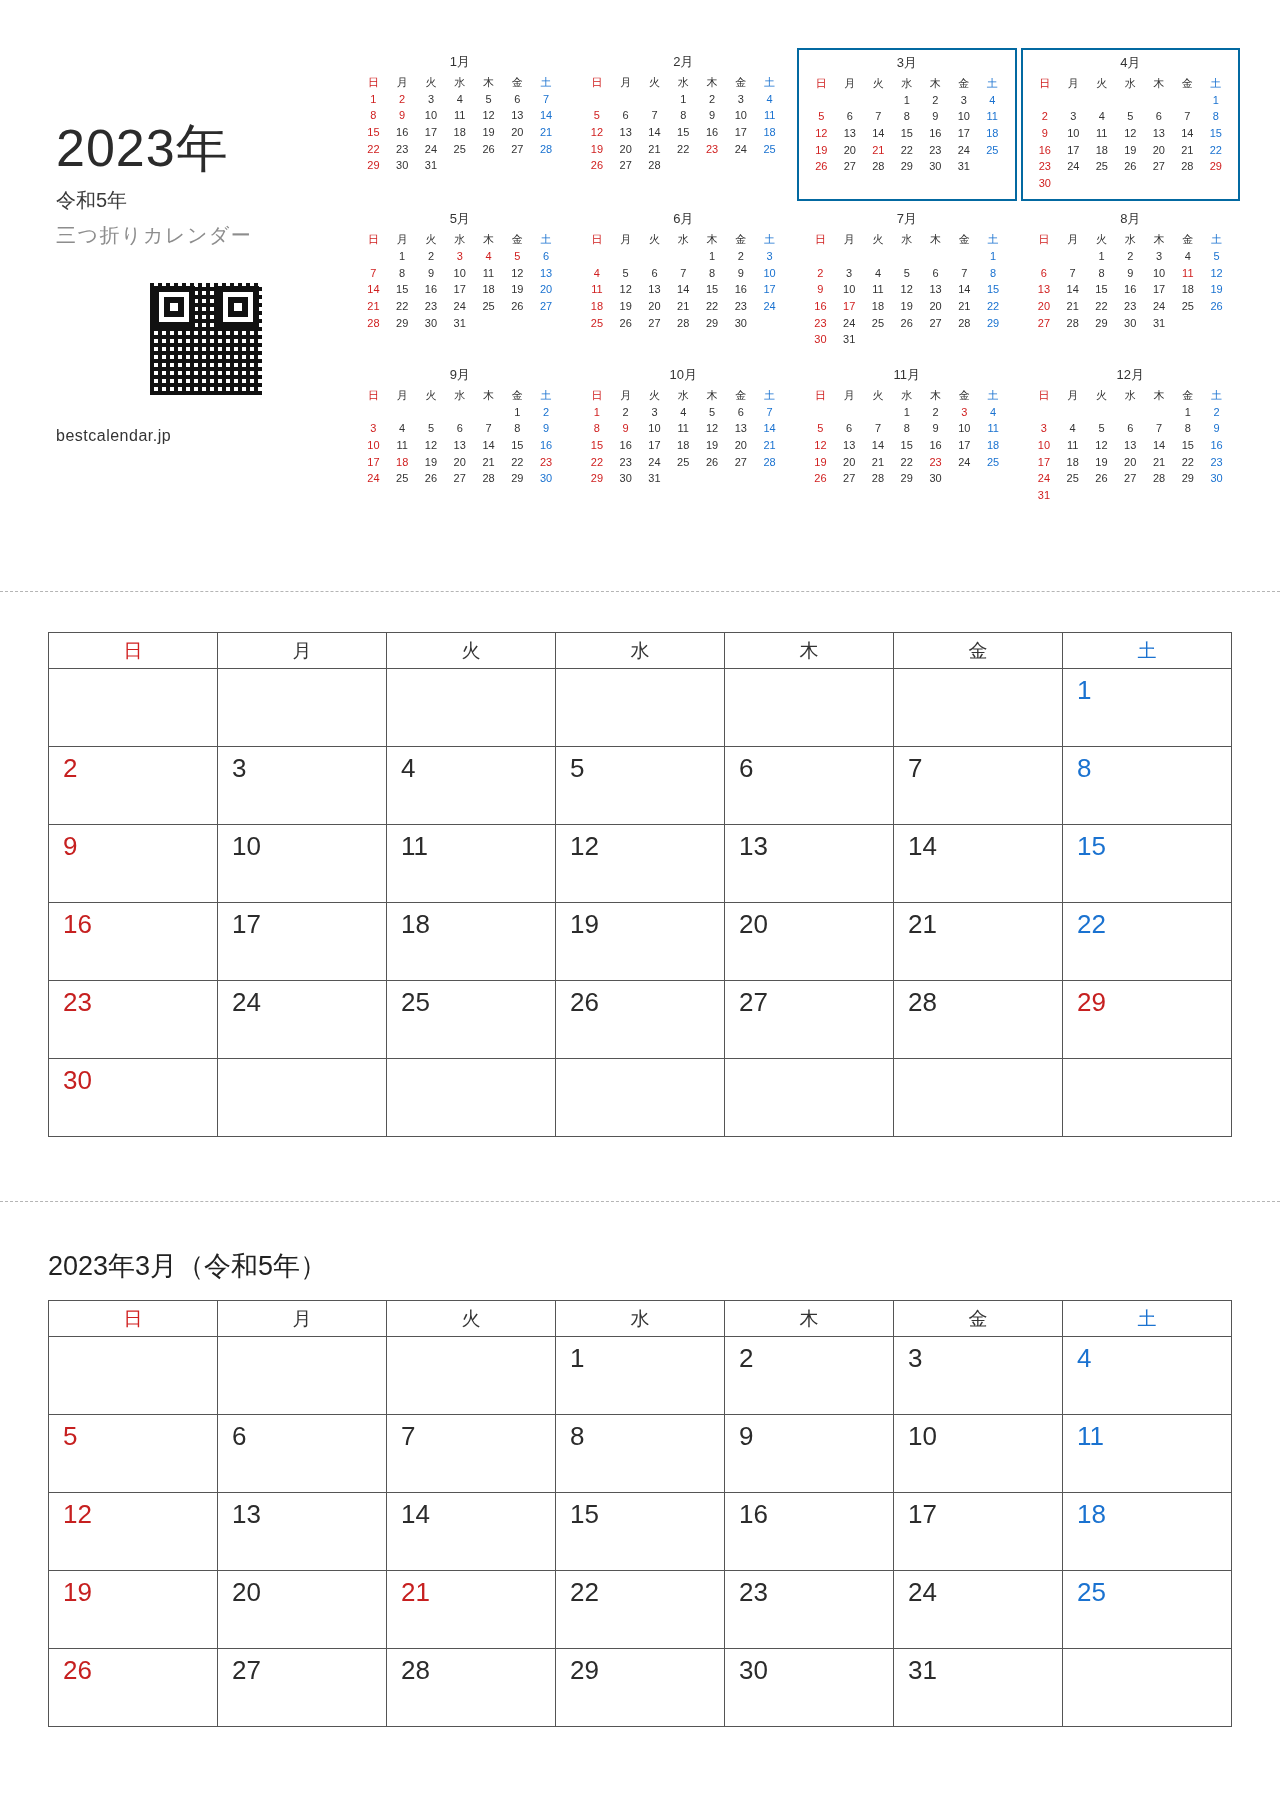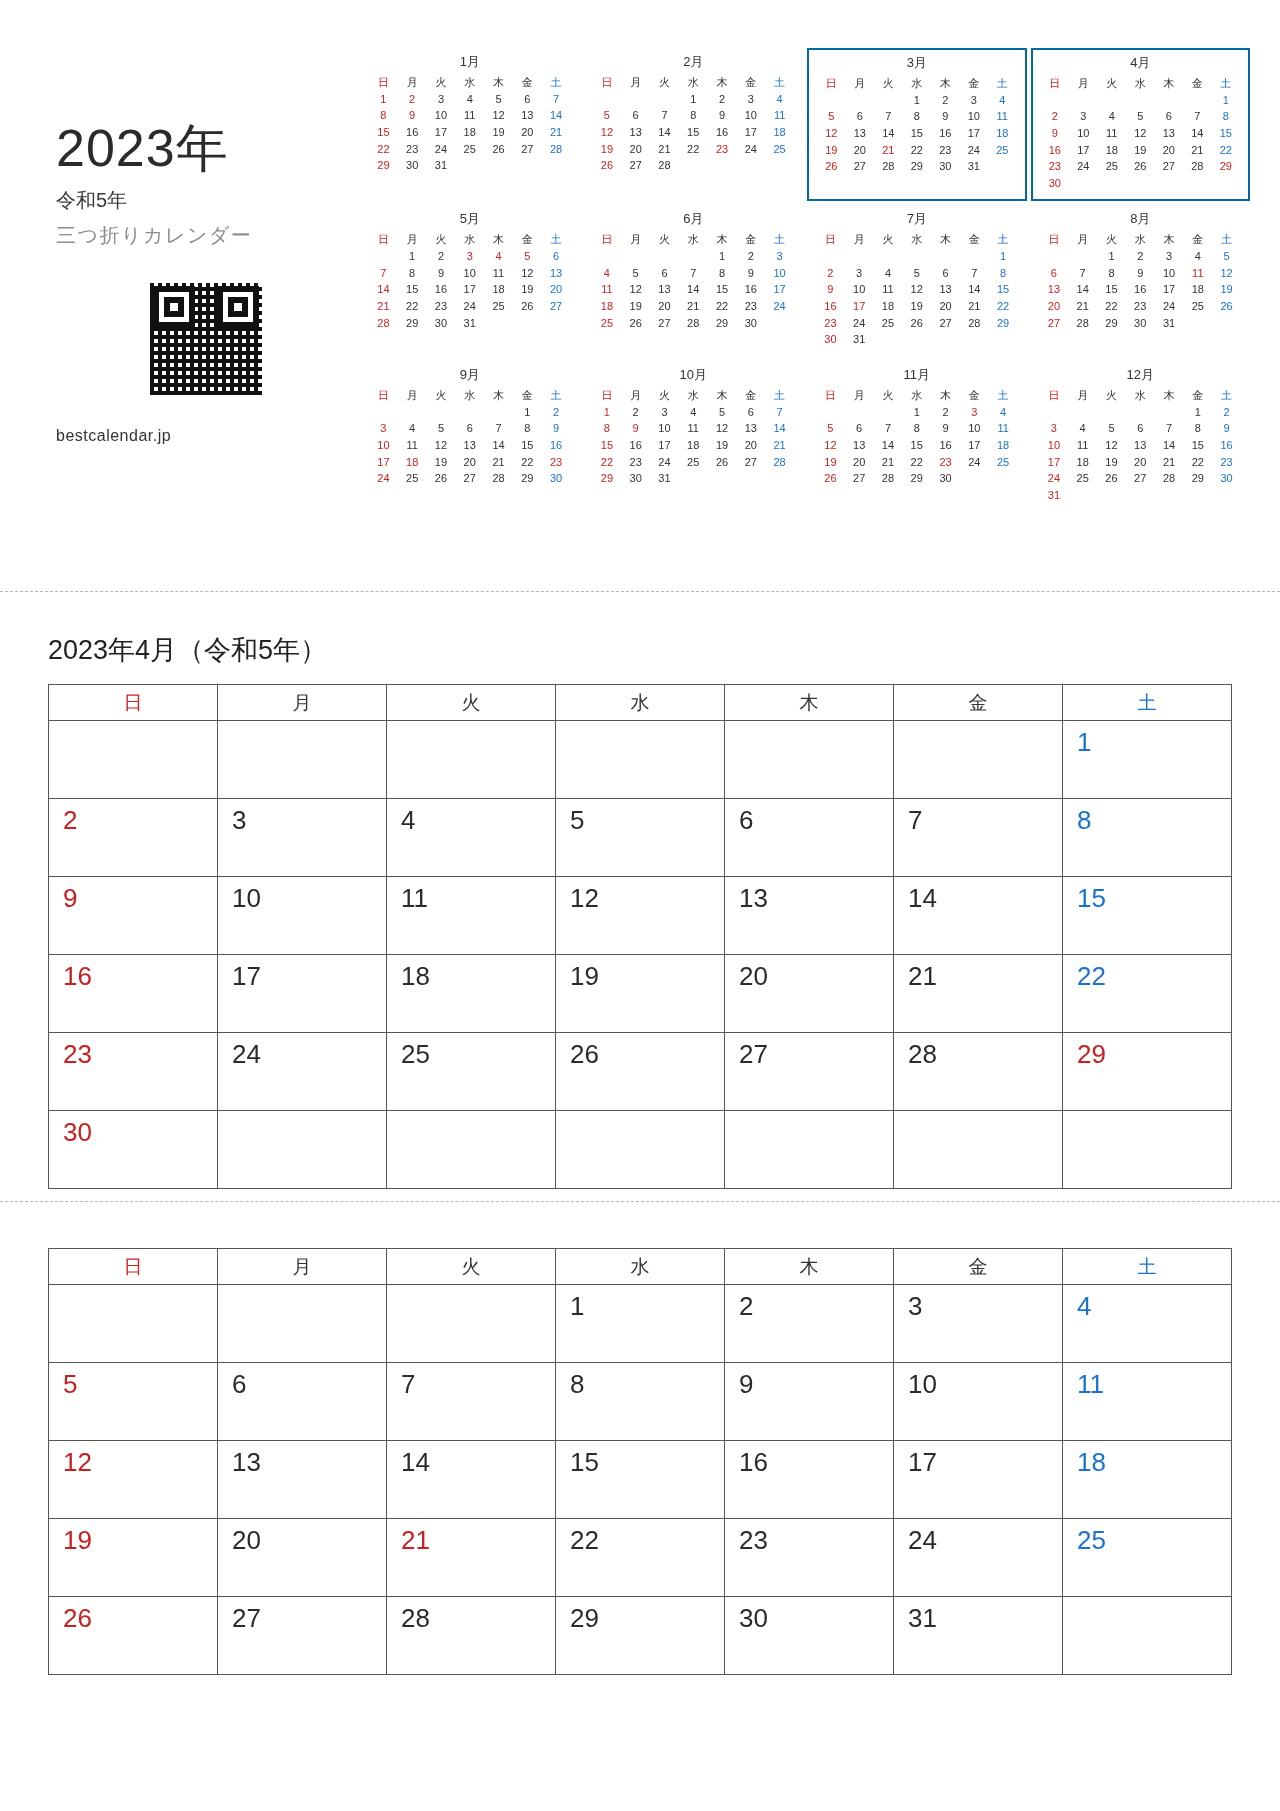--- a/index.html
+++ b/index.html
@@ -75,21 +75,21 @@
   .qr::after { right: 3px; top: 3px; }
   .qr-site {
     margin-top: 32px;
     font-size: 16px;
     color: #333;
     letter-spacing: 0.5px;
   }
 
   .mini-grid {
     position: absolute;
-    left: 360px;
+    left: 350px;
     top: 48px;
     width: 890px;
     display: grid;
     grid-template-columns: repeat(4, 1fr);
     grid-auto-rows: auto;
     column-gap: 4px;
     row-gap: 4px;
   }
   .mini {
     padding: 4px 8px 8px 8px;
@@ -972,21 +972,20 @@
             </tr>
           </tbody>
         </table>
       </div>
     </div>
 </div>
 
 <div class="cut cut-1"></div>
 
 <div class="panel-month panel-apr">
-  <div class="month-title">2023年4月（令和5年）</div>
   <div>
       <table class="big">
         <thead>
           <tr>
             <th class="sun">日</th>
             <th class="">月</th>
             <th class="">火</th>
             <th class="">水</th>
             <th class="">木</th>
             <th class="">金</th>
@@ -1049,20 +1048,21 @@
             <td class="sat empty"></td>
           </tr>
         </tbody>
       </table>
     </div>
 </div>
 
 <div class="cut cut-2"></div>
 
 <div class="panel-month panel-mar">
+  <div class="month-title">2023年3月（令和5年）</div>
   <div>
       <table class="big">
         <thead>
           <tr>
             <th class="sun">日</th>
             <th class="">月</th>
             <th class="">火</th>
             <th class="">水</th>
             <th class="">木</th>
             <th class="">金</th>

